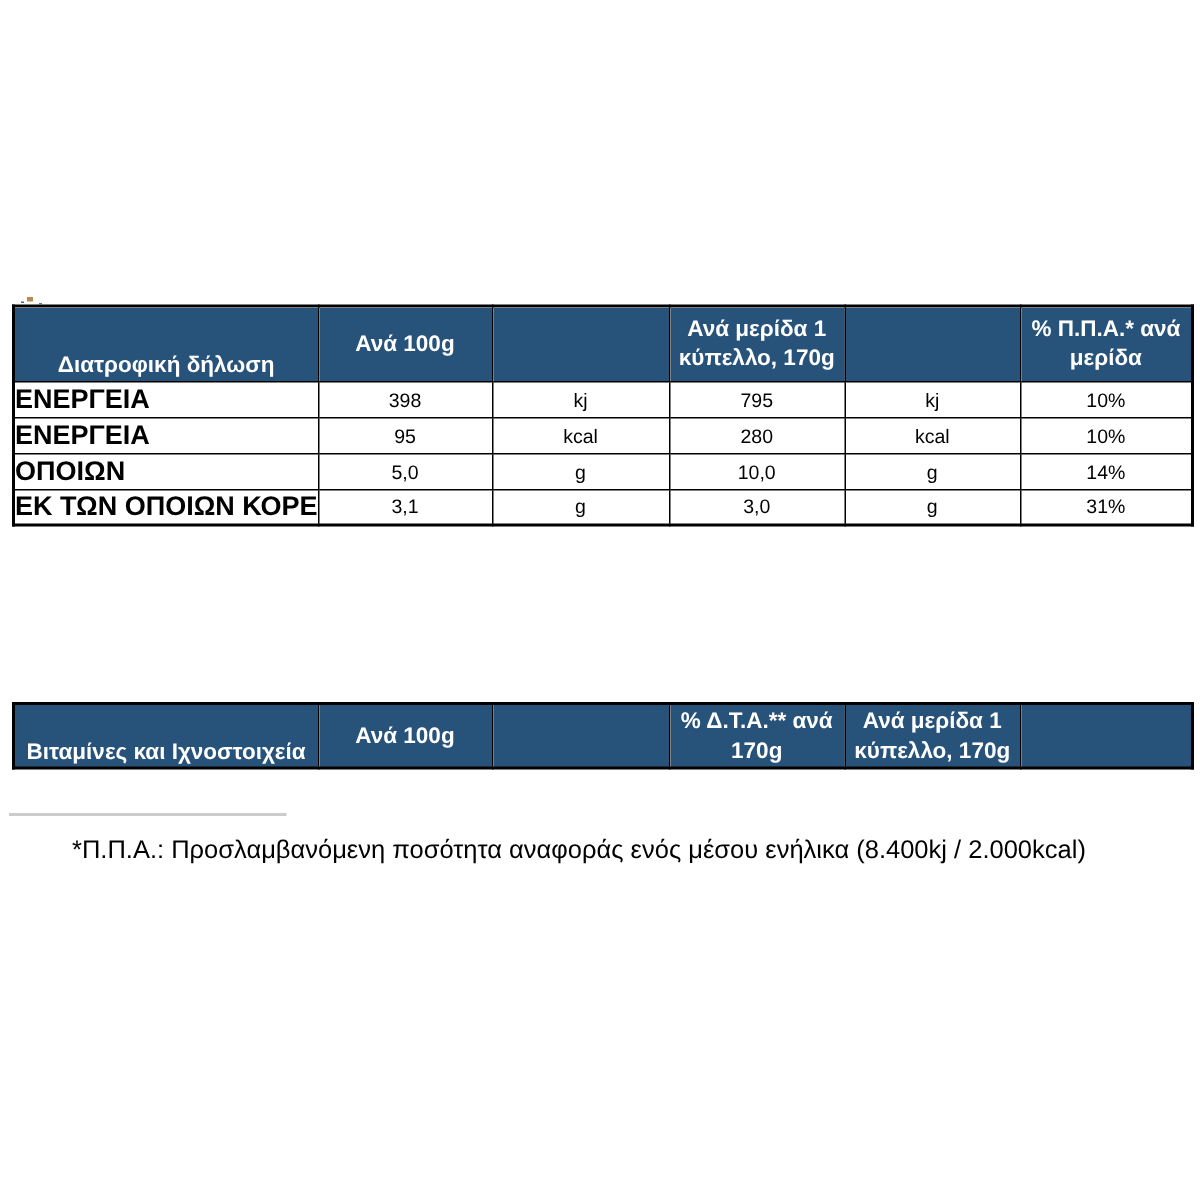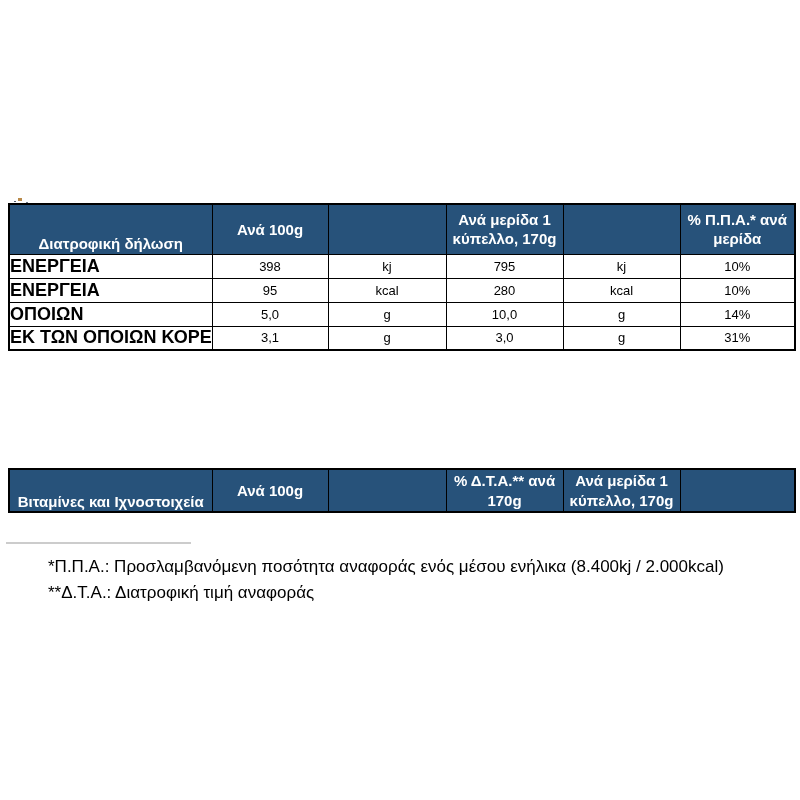--- a/index.html
+++ b/index.html
@@ -165,14 +165,13 @@
     <th class="hdr">Ανά μερίδα 1 κύπελλο, 170g</th>
     <th class="hdr"></th>
   </tr>
 </tbody>
   </table>
 
 <div class="hairline"></div>
 
 <div class="footnotes">
   <div>*Π.Π.Α.: Προσλαμβανόμενη ποσότητα αναφοράς ενός μέσου ενήλικα (8.400kj / 2.000kcal)</div>
-  <div>**Δ.Τ.Α.: Διατροφική τιμή αναφοράς</div>
 </div>
 
 </body></html>

